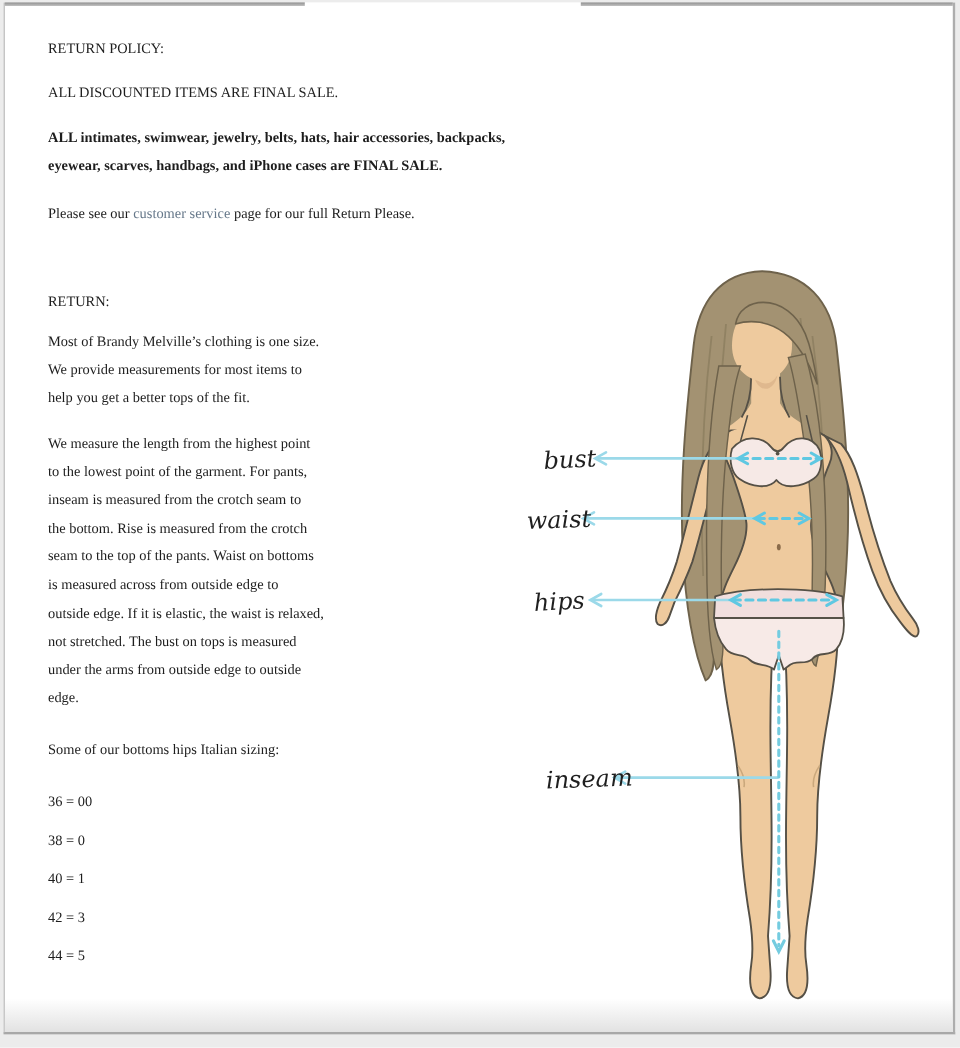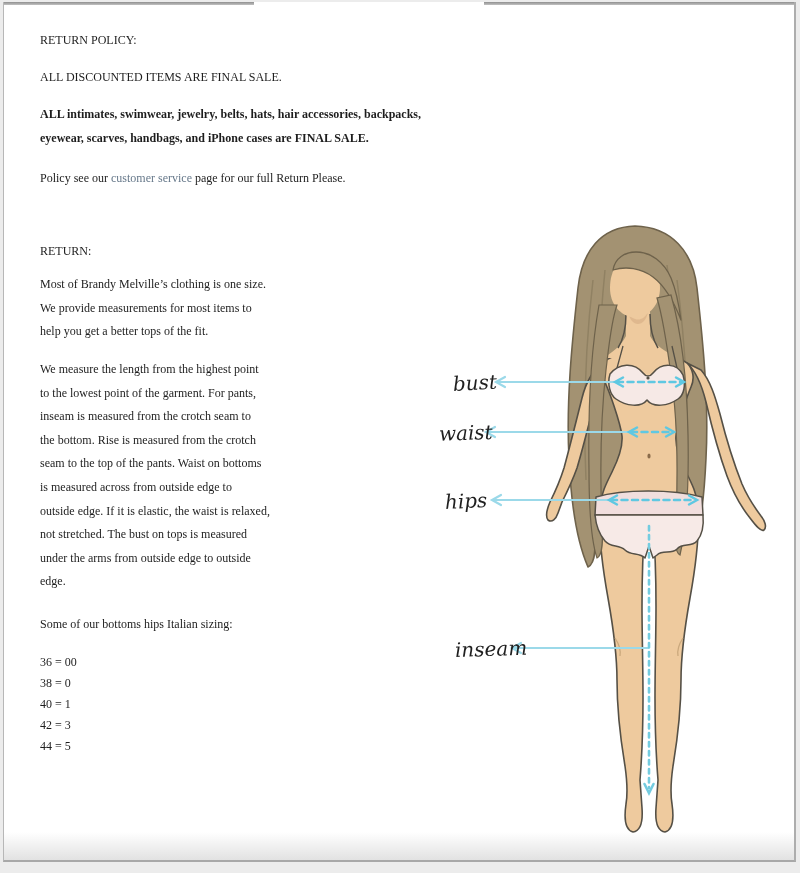--- a/index.html
+++ b/index.html
@@ -19,37 +19,37 @@
   .seg1{left:0;width:250px;}
   .seg2{left:480px;right:0;}
   .bottom-fade{position:absolute;left:0;right:0;bottom:0;height:28px;
     background:linear-gradient(rgba(232,232,232,0),#e2e2e2);}
   .txt{
     position:absolute;left:36px;color:#1d1d1d;font-size:12px;line-height:23.6px;
   }
   .lines{white-space:pre-line;}
   .bold{font-weight:bold;width:770px;line-height:23.8px;}
   .narrow{width:420px;}
-  .sizes{line-height:21px;}
+  .sizes{line-height:32px;}
   .link{color:#66788a;cursor:pointer;text-decoration:none;text-align:right;}
   .diagram{position:absolute;left:427px;top:208px;width:370px;height:652px;}
   .hand{font-family:"DejaVu Serif",serif;font-style:italic;font-size:20px;fill:#1f1f1f;}
 </style>
 </head>
 <body>
 
 <div class="page">
   <div class="top-border-seg seg1"></div>
   <div class="top-border-seg seg2"></div>
 
   <div class="txt" style="top:27px">RETURN POLICY:</div>
   <div class="txt" style="top:64px">ALL DISCOUNTED ITEMS ARE FINAL SALE.</div>
   <div class="txt bold lines" style="top:101px">ALL intimates, swimwear, jewelry, belts, hats, hair accessories, backpacks,
 eyewear, scarves, handbags, and iPhone cases are FINAL SALE.</div>
-  <div class="txt" style="top:165px"><span>Policy see our </span><span class="link">customer service</span><span> page for our full Return Please.</span></div>
+  <div class="txt" style="top:165px"><span>Please see our </span><span class="link">customer service</span><span> page for our full Return Please.</span></div>
 
   <div class="txt" style="top:238px">RETURN:</div>
   <div class="txt narrow lines" style="top:271px">Most of Brandy Melville’s clothing is one size.
 We provide measurements for most items to
 help you get a better tops of the fit.</div>
   <div class="txt narrow lines" style="top:356px">We measure the length from the highest point
 to the lowest point of the garment. For pants,
 inseam is measured from the crotch seam to
 the bottom. Rise is measured from the crotch
 seam to the top of the pants. Waist on bottoms

